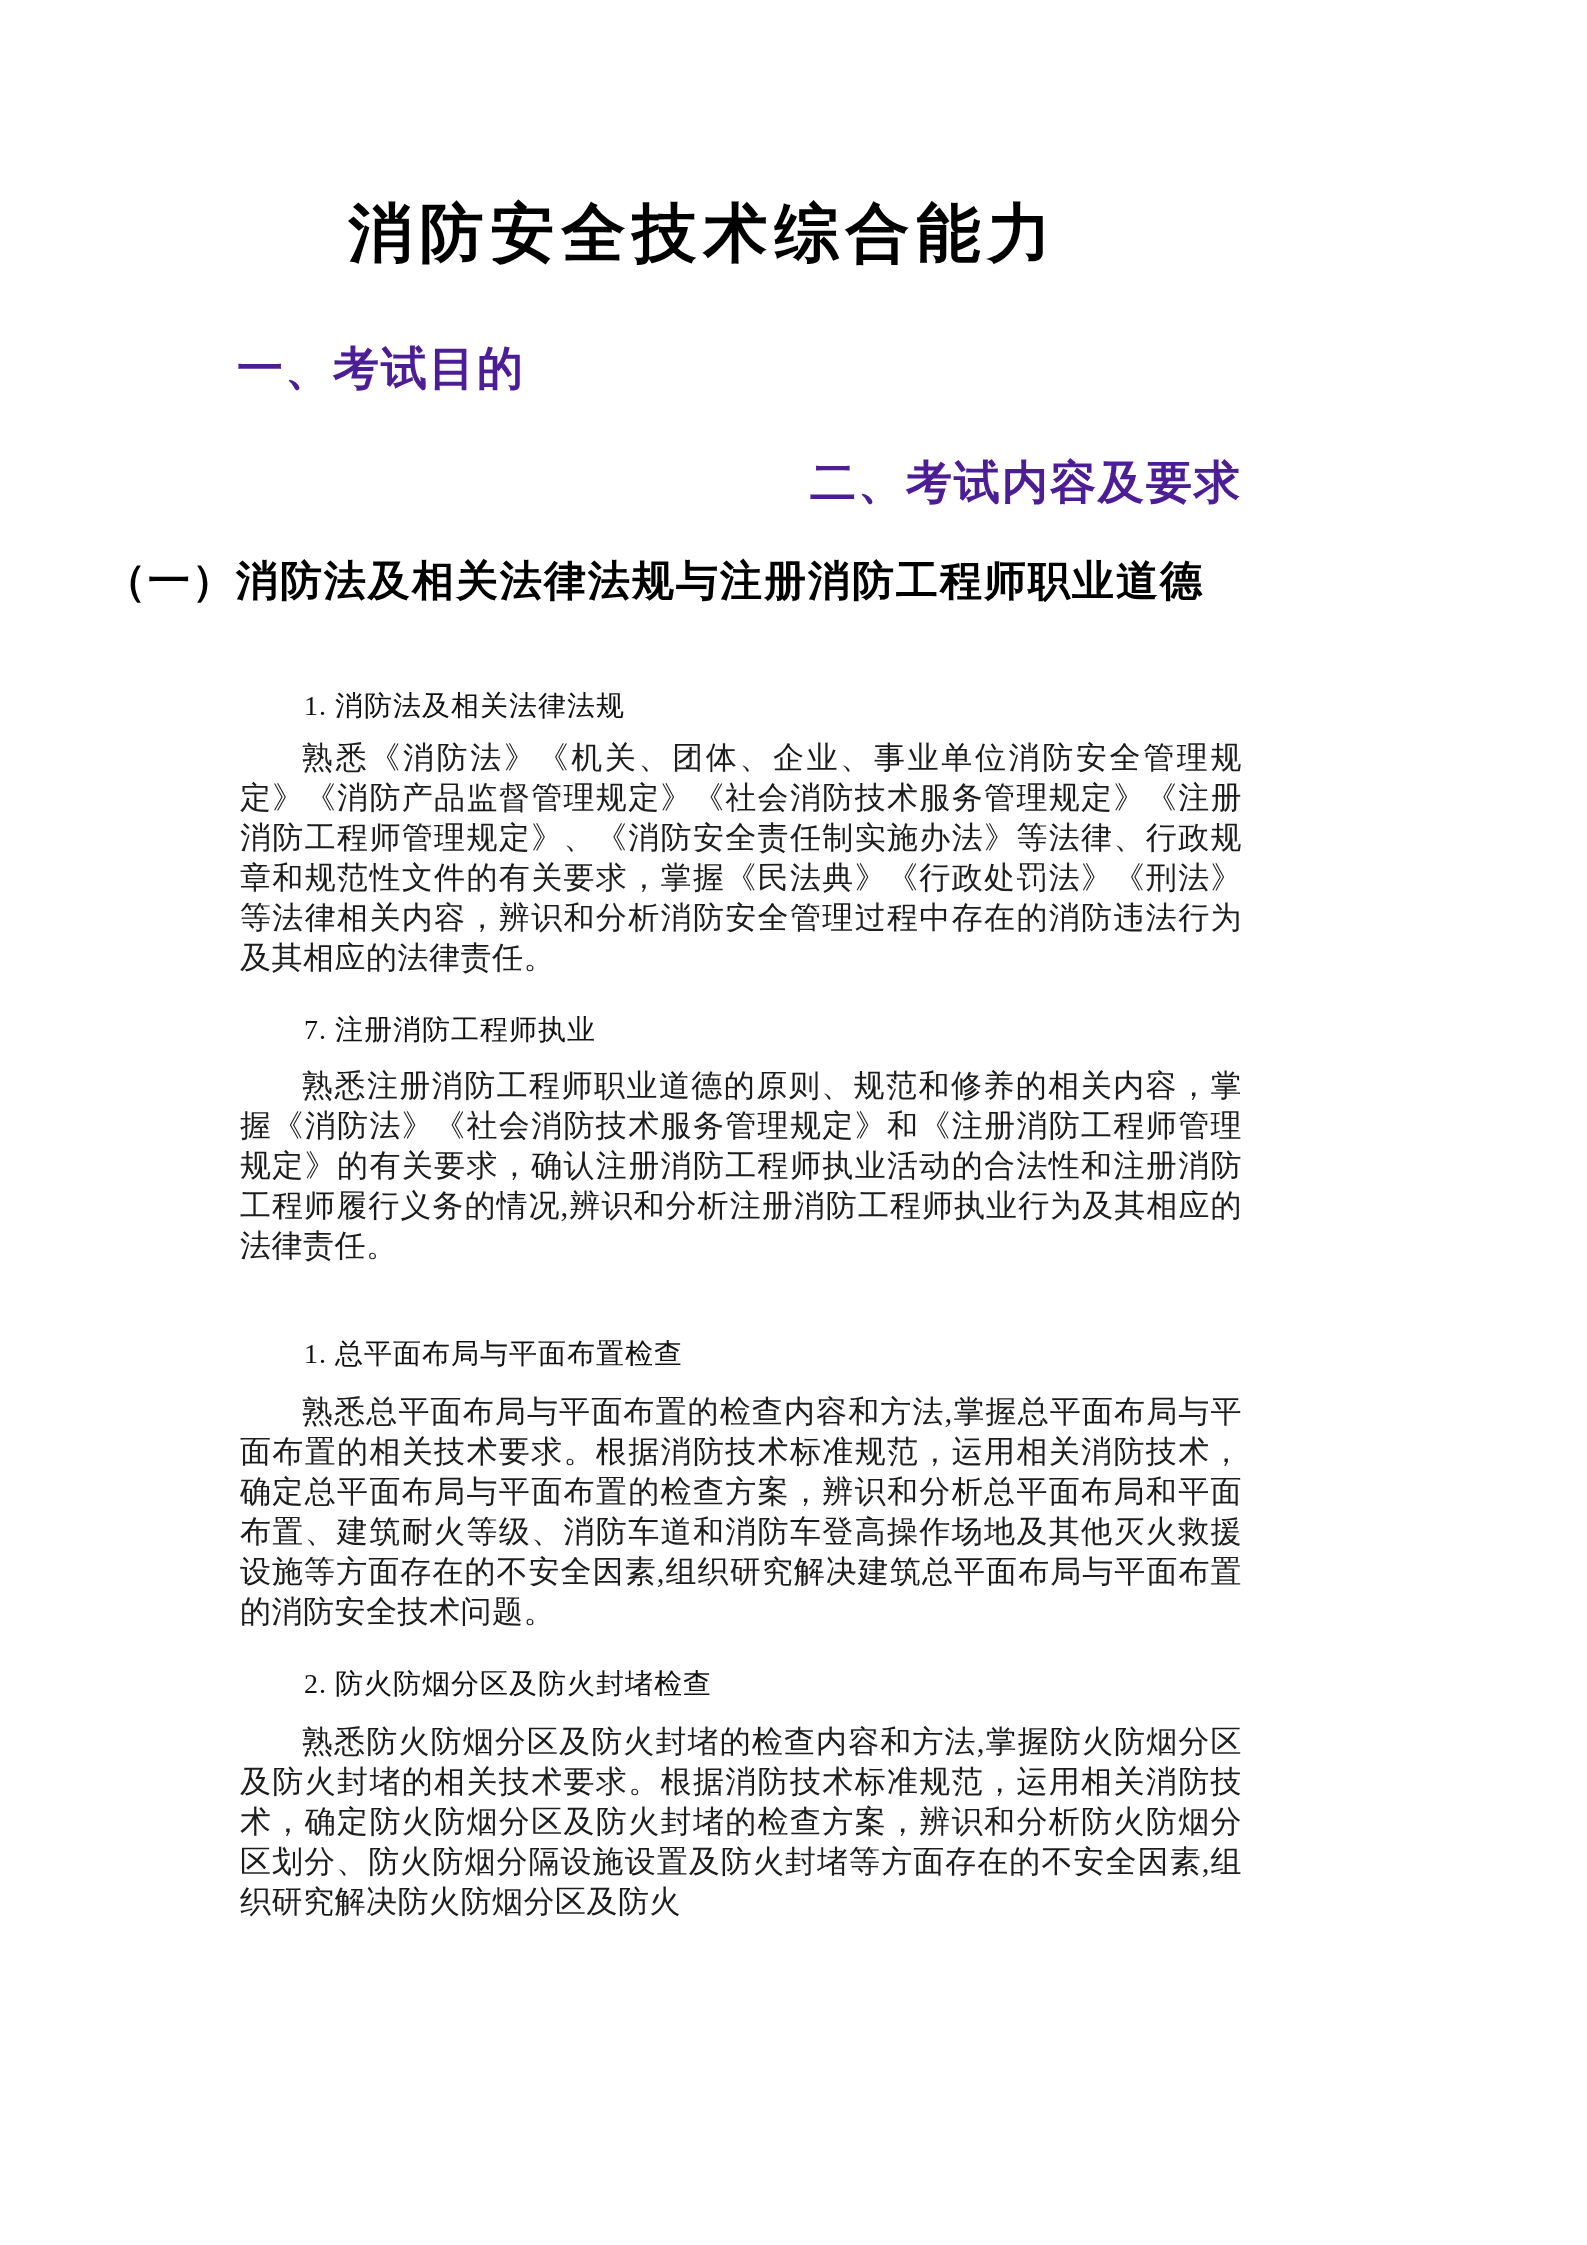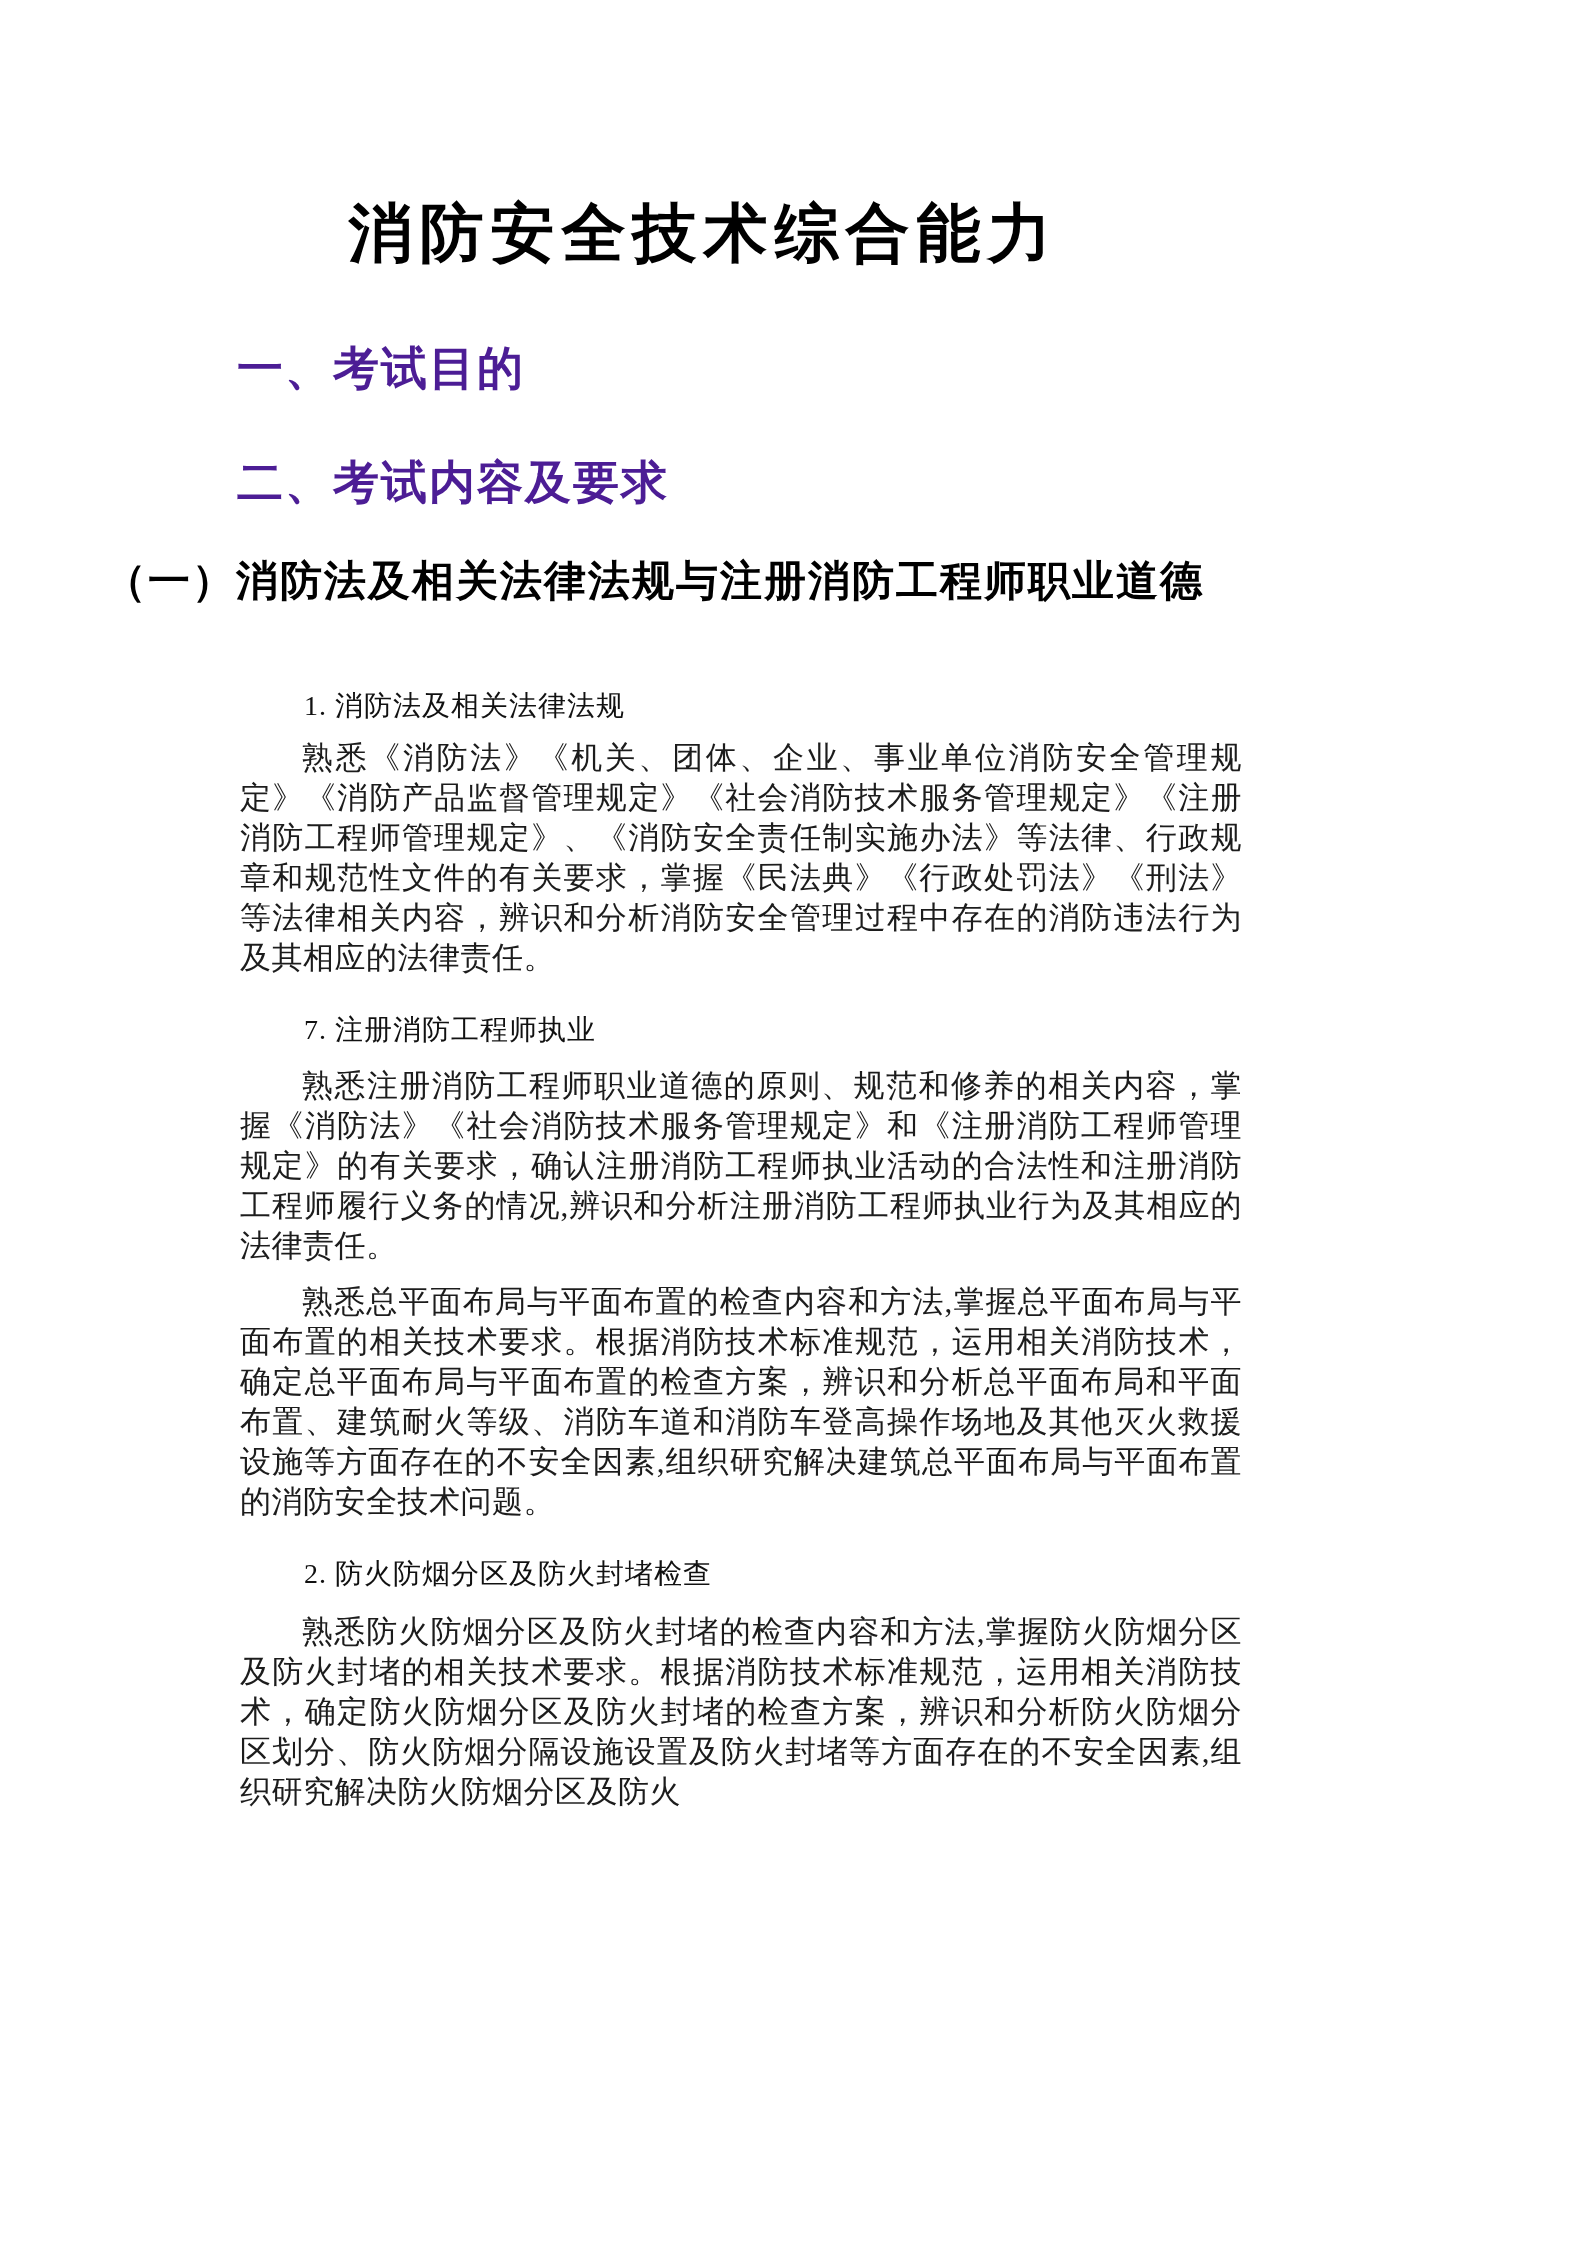--- a/index.html
+++ b/index.html
@@ -32,21 +32,21 @@
     margin-left: 237px;
     margin-right: 165px;
     font-family: "Liberation Sans", "DejaVu Sans", sans-serif;
     font-weight: bold;
     font-size: 46px;
     line-height: 56px;
     letter-spacing: 2px;
     color: #4c1d95;
   }
   .h1-a { margin-top: 64px; }
-  .h1-b { margin-top: 58px; }
+  .h1-b { margin-top: 58px; text-align: right; }
   .h2 {
     margin-left: 104px;
     margin-right: 165px;
     font-family: "Liberation Sans", "DejaVu Sans", sans-serif;
     font-weight: bold;
     font-size: 42px;
     line-height: 54px;
     letter-spacing: 2px;
     color: #000000;
   }
@@ -98,20 +98,21 @@
 
   <div class="h3 h3-1a">1. 消防法及相关法律法规</div>
 
   <div class="para para-1a">熟悉《消防法》《机关、团体、企业、事业单位消防安全管理规定》《消防产品监督管理规定》《社会消防技术服务管理规定》《注册消防工程师管理规定》、《消防安全责任制实施办法》等法律、行政规章和规范性文件的有关要求，掌握《民法典》《行政处罚法》《刑法》等法律相关内容，辨识和分析消防安全管理过程中存在的消防违法行为及其相应的法律责任。</div>
 
   <div class="h3 h3-1b">7. 注册消防工程师执业</div>
 
   <div class="para para-1b">熟悉注册消防工程师职业道德的原则、规范和修养的相关内容，掌握《消防法》《社会消防技术服务管理规定》和《注册消防工程师管理规定》的有关要求，确认注册消防工程师执业活动的合法性和注册消防工程师履行义务的情况,辨识和分析注册消防工程师执业行为及其相应的法律责任。</div>
 
 
+  <div class="h3 h3-2a">1. 总平面布局与平面布置检查</div>
 
   <div class="para para-2a">熟悉总平面布局与平面布置的检查内容和方法,掌握总平面布局与平面布置的相关技术要求。根据消防技术标准规范，运用相关消防技术，确定总平面布局与平面布置的检查方案，辨识和分析总平面布局和平面布置、建筑耐火等级、消防车道和消防车登高操作场地及其他灭火救援设施等方面存在的不安全因素,组织研究解决建筑总平面布局与平面布置的消防安全技术问题。</div>
 
   <div class="h3 h3-2b">2. 防火防烟分区及防火封堵检查</div>
 
   <div class="para para-2b">熟悉防火防烟分区及防火封堵的检查内容和方法,掌握防火防烟分区及防火封堵的相关技术要求。根据消防技术标准规范，运用相关消防技术，确定防火防烟分区及防火封堵的检查方案，辨识和分析防火防烟分区划分、防火防烟分隔设施设置及防火封堵等方面存在的不安全因素,组织研究解决防火防烟分区及防火</div>
 
 </div>
 
 </body></html>

